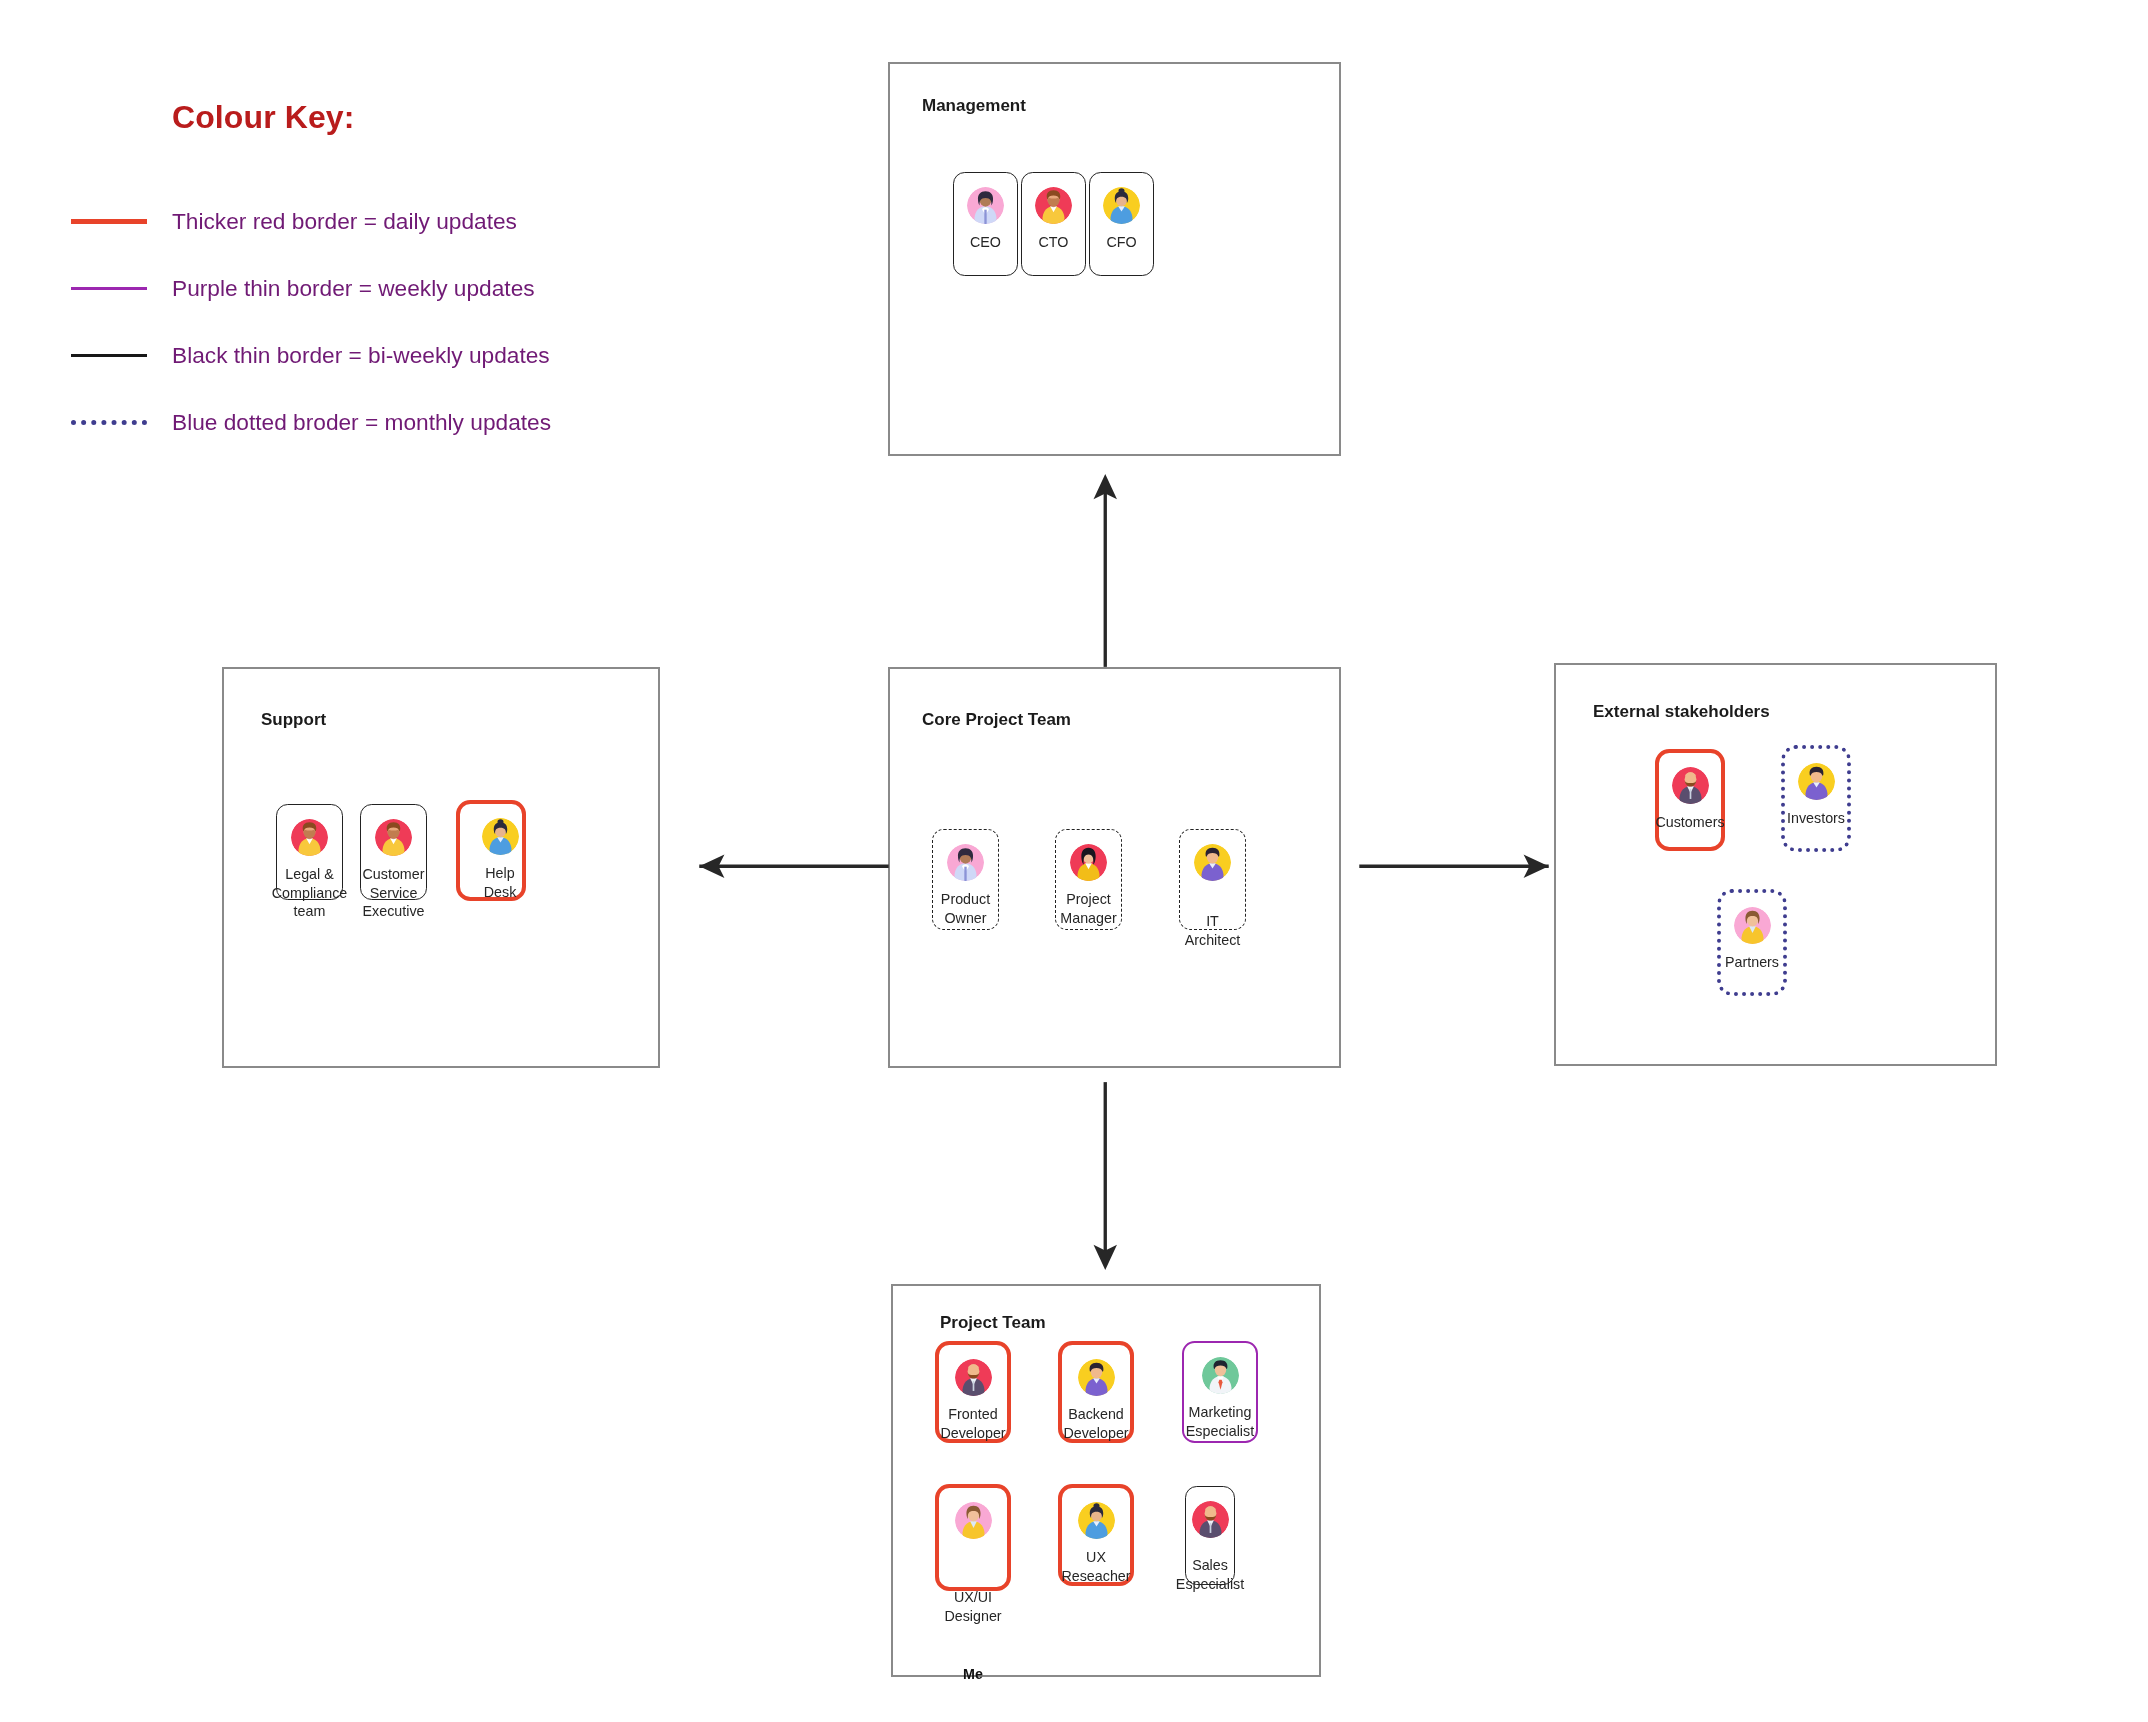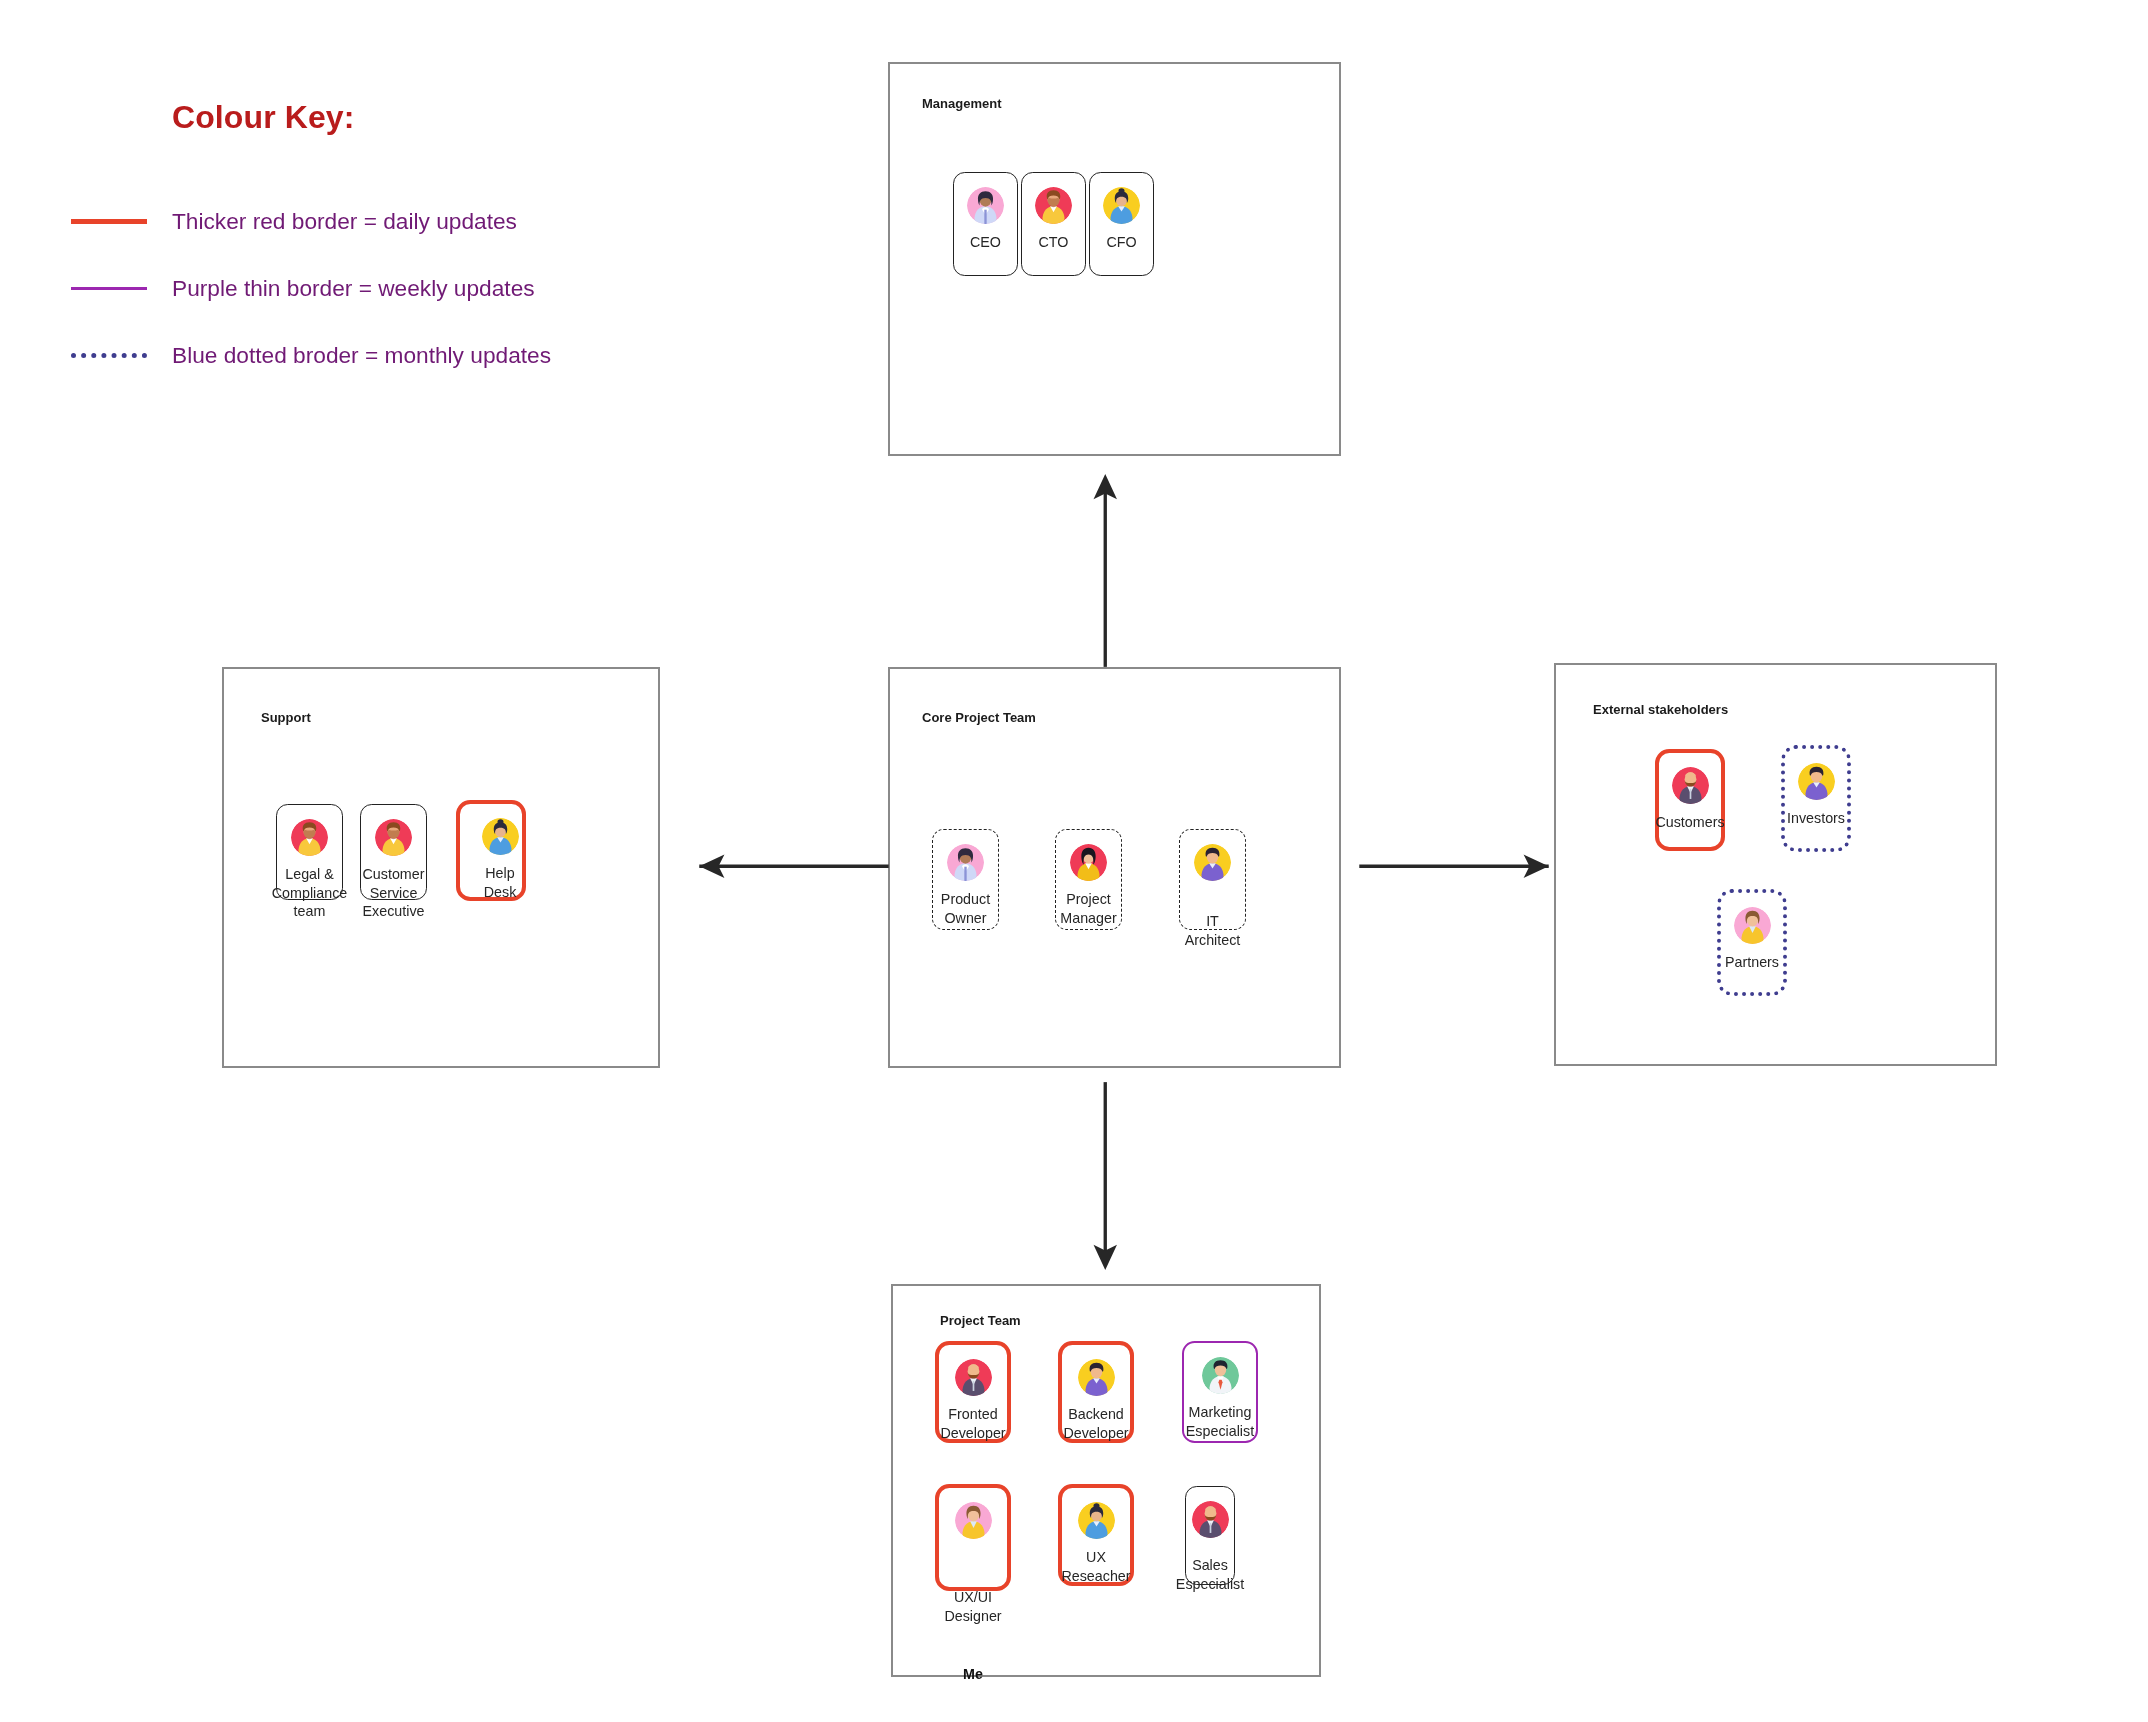--- a/index.html
+++ b/index.html
@@ -31,21 +31,21 @@
   .legend-label { font-size: 22.7px; color: #701a75; white-space: nowrap; }
 
   
   .group-box {
     position: absolute;
     border: 2.5px solid #8a8a8a;
     background: #ffffff;
   }
   .group-title {
     position: absolute;
-    font-size: 13px; font-weight: 700; color: #1b1b1b;
+    font-size: 17px; font-weight: 700; color: #1b1b1b;
     white-space: nowrap;
   }
 
   
   .card {
     position: absolute;
     background: #ffffff;
     border-radius: 11.7px;
     display: flex;
     flex-direction: column;
@@ -85,20 +85,24 @@
     <div class="legend-row">
       <div class="legend-swatch sw-red"></div>
       <div class="legend-label">Thicker red border = daily updates</div>
     </div>
 
     <div class="legend-row">
       <div class="legend-swatch sw-purple"></div>
       <div class="legend-label">Purple thin border = weekly updates</div>
     </div>
 
+    <div class="legend-row">
+      <div class="legend-swatch sw-black"></div>
+      <div class="legend-label">Black thin border = bi-weekly updates</div>
+    </div>
 
     <div class="legend-row">
       <div class="legend-swatch sw-blue"></div>
       <div class="legend-label">Blue dotted broder = monthly updates</div>
     </div>
   </div>
 
   <div class="group-box" style="left:888px; top:62px; width:453px; height:394px;">
     <div class="group-title" style="left:32px; top:32px;">Management</div>
 

